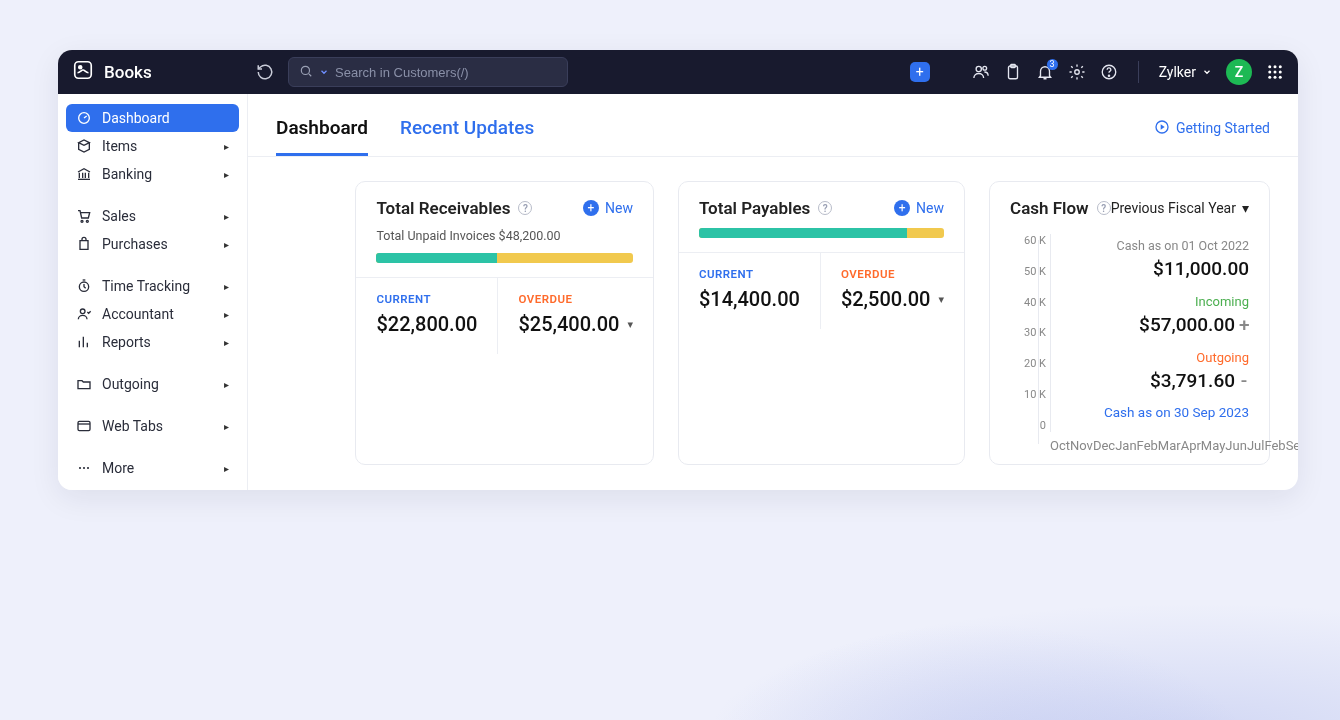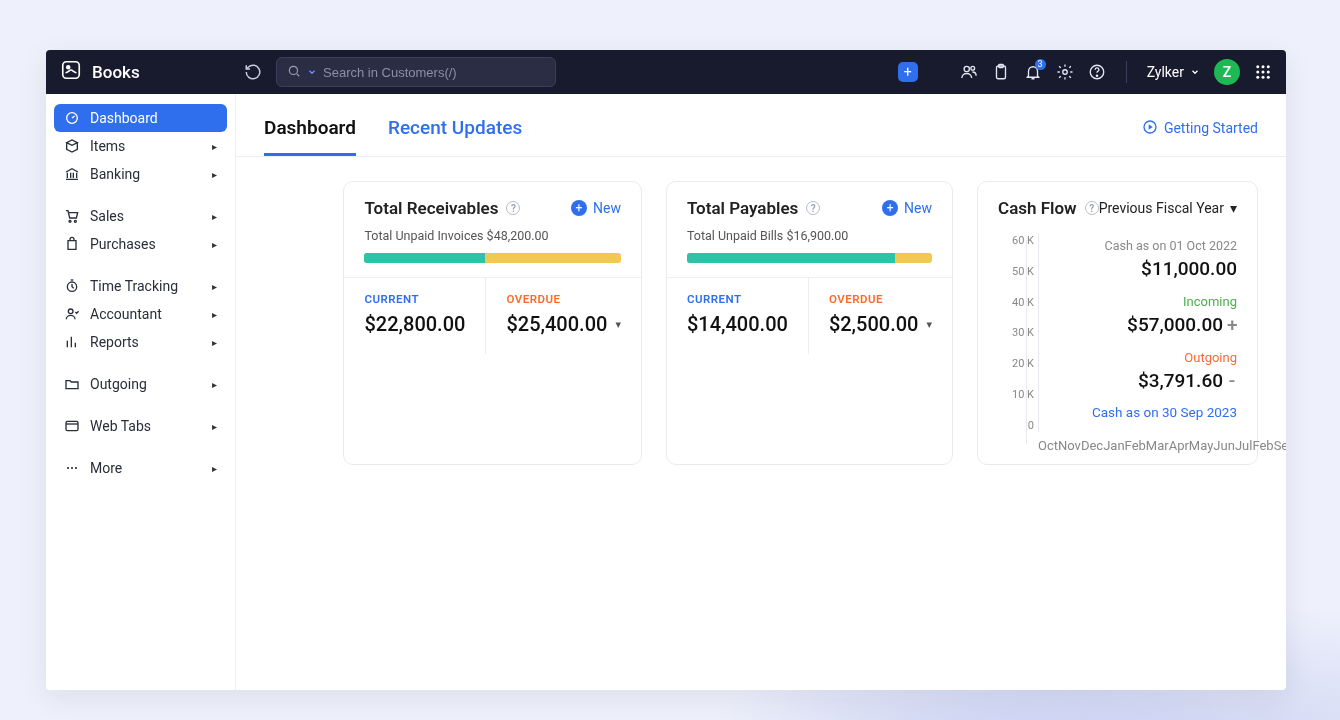--- a/index.html
+++ b/index.html
@@ -6,24 +6,24 @@
   body {
     font-family: -apple-system, BlinkMacSystemFont, "Segoe UI", Roboto, sans-serif;
     background: #eef0fb;
     width: 1340px;
     height: 720px;
     overflow: hidden;
     position: relative;
   }
   .app-window {
     position: absolute;
-    left: 46px; top: 50px;
-    width: 1240px; height: 640px;
+    left: 58px; top: 50px;
+    width: 1240px; height: 440px;
     background: #fff;
-    border-radius: 4px;
+    border-radius: 14px;
     box-shadow: 0 8px 30px rgba(20,20,50,.08);
     overflow: hidden;
     display: flex;
     flex-direction: column;
   }
   
   .topbar {
     height: 44px;
     background: #181a2e;
     display: flex;
@@ -483,21 +483,20 @@
               <div class="card-title">
                 <span>Total Payables</span>
                 <span class="help-ic">?</span>
               </div>
               <div class="card-head-spacer"></div>
               <div class="new-link">
                 <span class="plus-circle">+</span>
                 <span>New</span>
               </div>
             </div>
-            <div class="card-sub">Total Unpaid Bills $16,900.00</div>
             <div class="progress-wrap">
               <div class="progress">
                 <div class="seg-current" id="pay-seg" style="width: 85%;"></div>
               </div>
             </div>
             <div class="split">
               <div class="cell">
                 <div class="lab current">CURRENT</div>
                 <div class="amt">$14,400.00</div>
               </div>

